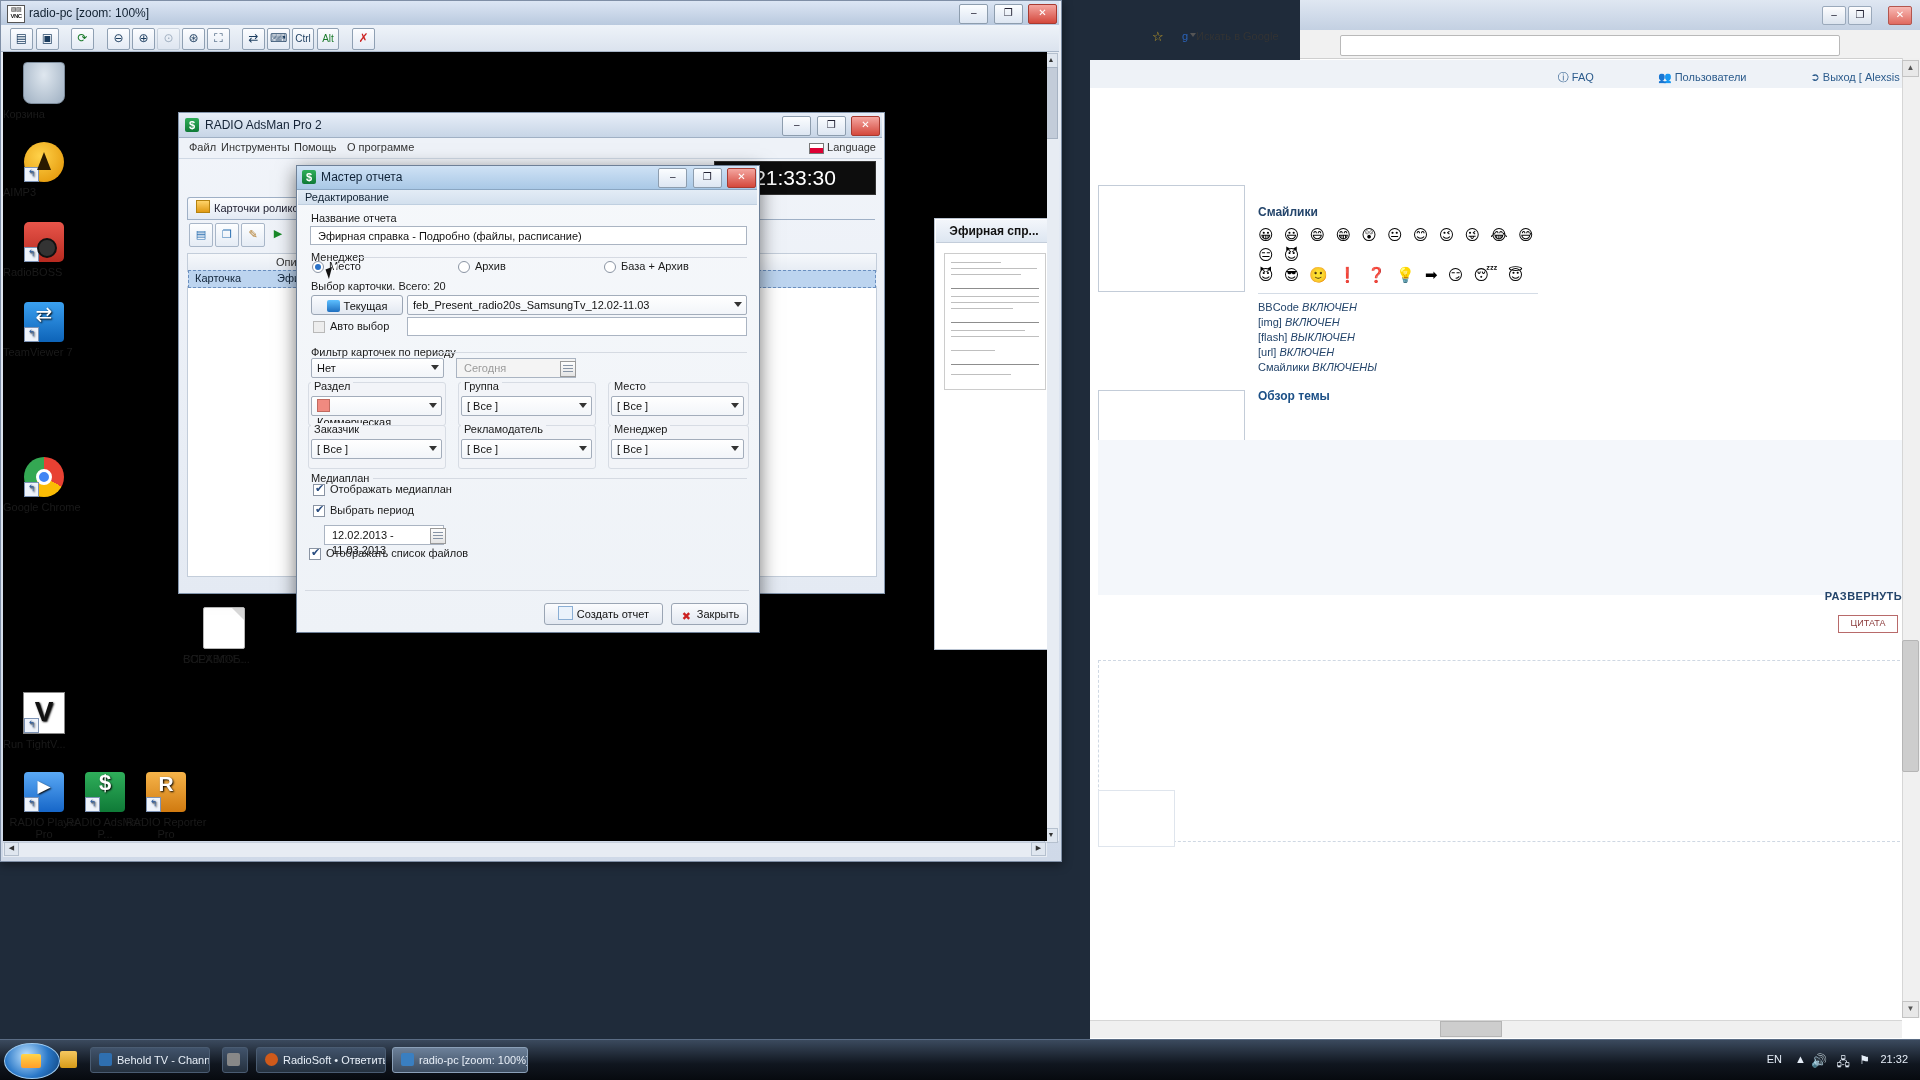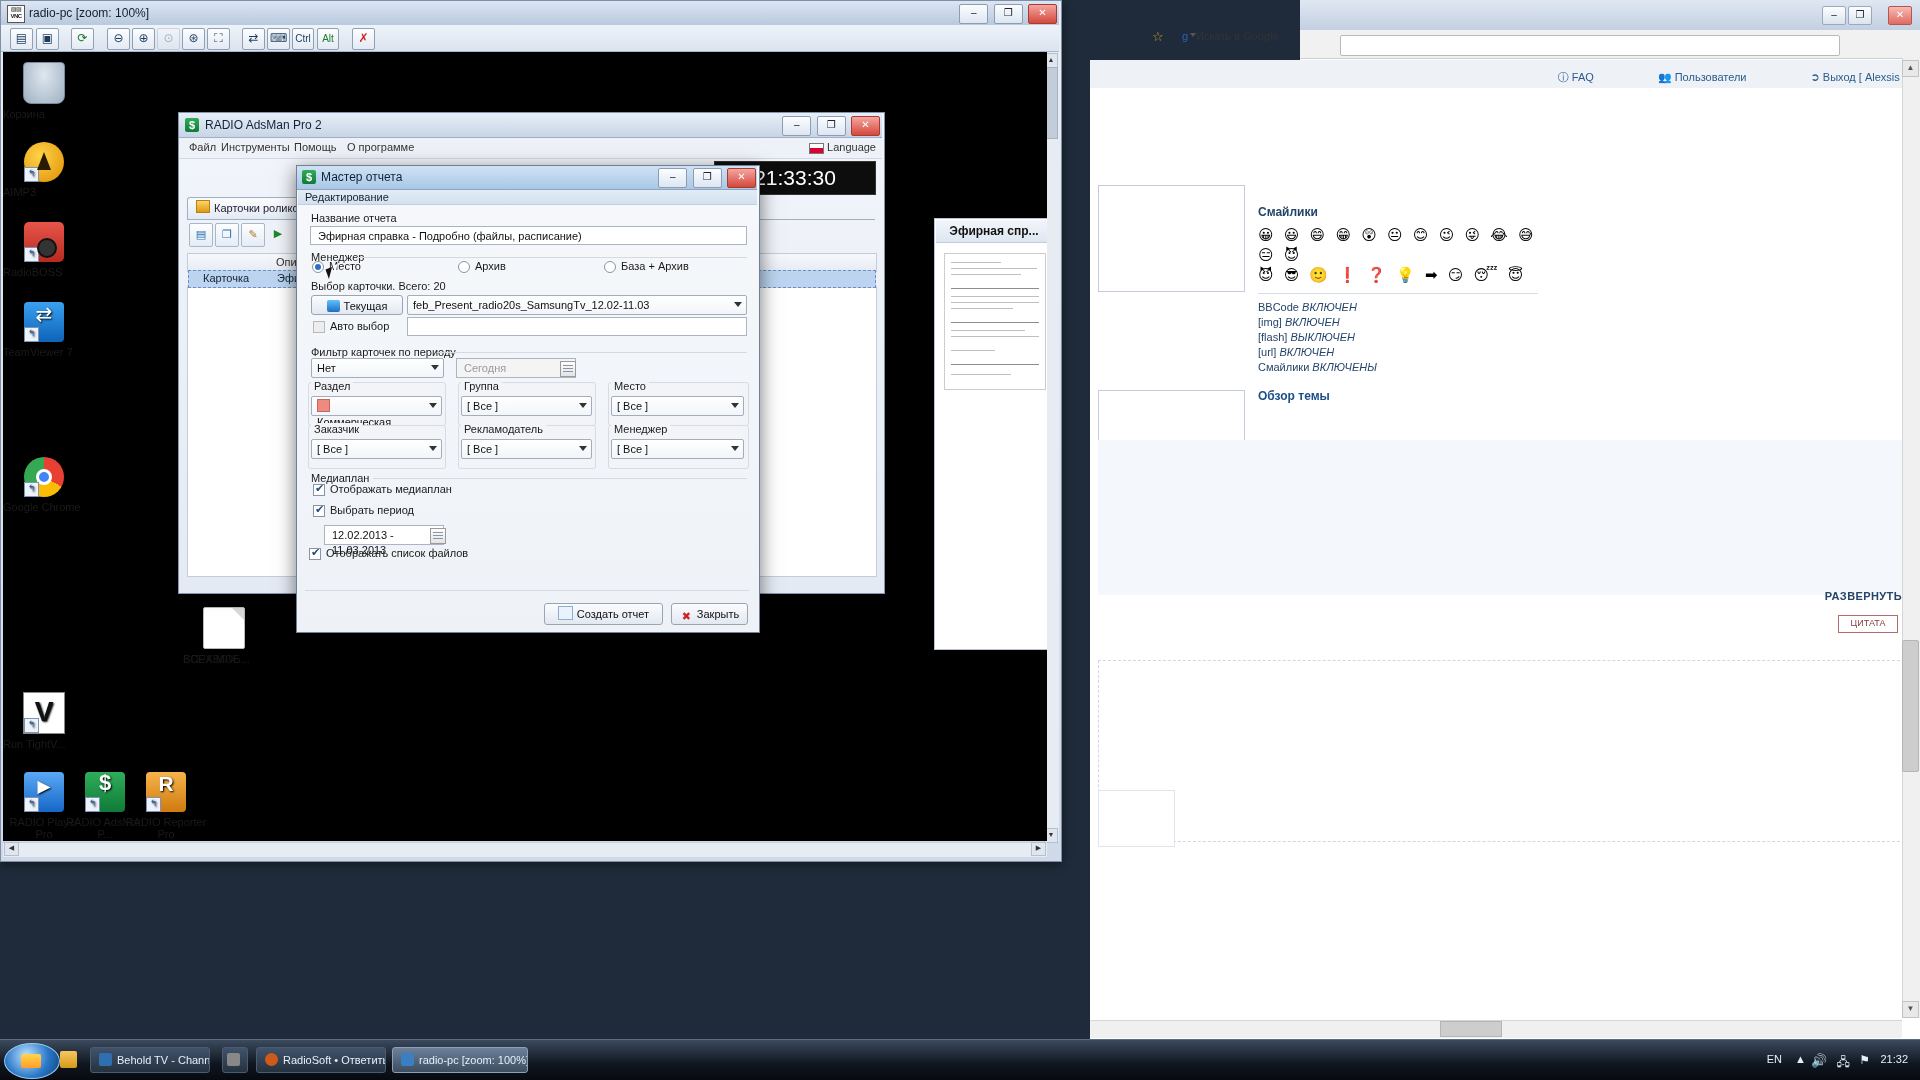--- a/index.html
+++ b/index.html
@@ -400,21 +400,21 @@
             <div class="b" style="left:52px;color:#b07a2a;">✎</div>
             <div class="b" style="left:78px;color:#1a8a2a;border:none;background:none;">▶</div>
           </div>
 
           <div class="grid-head">
             <span style="left:6px;margin-top:19px;">Тип</span>
             <span style="left:88px;">Описа</span>
           </div>
           <div class="grid-body"></div>
           <div class="grid-row">
-            <span style="left:6px;margin-left:8px;">Карточка</span>
+            <span style="left:6px;">Карточка</span>
             <span style="left:88px;">Эфир</span>
           </div>
 
           <div class="prevpanel"></div>
           <div class="prev-title">Эфирная спр...</div>
           <div class="prev-page">
             <div class="ln" style="left:6px;top:8px;width:50px;"></div>
             <div class="ln" style="left:6px;top:14px;width:86px;"></div>
             <div class="ln" style="left:6px;top:20px;width:70px;"></div>
             <div class="ln" style="left:6px;top:34px;width:88px;background:#8d8d8d;"></div>

